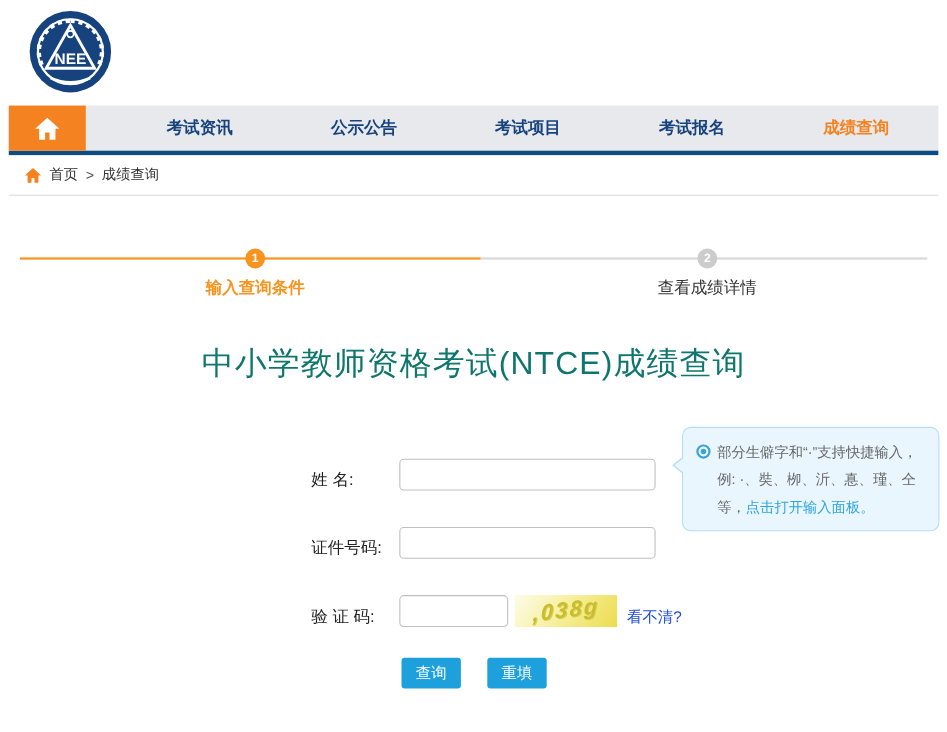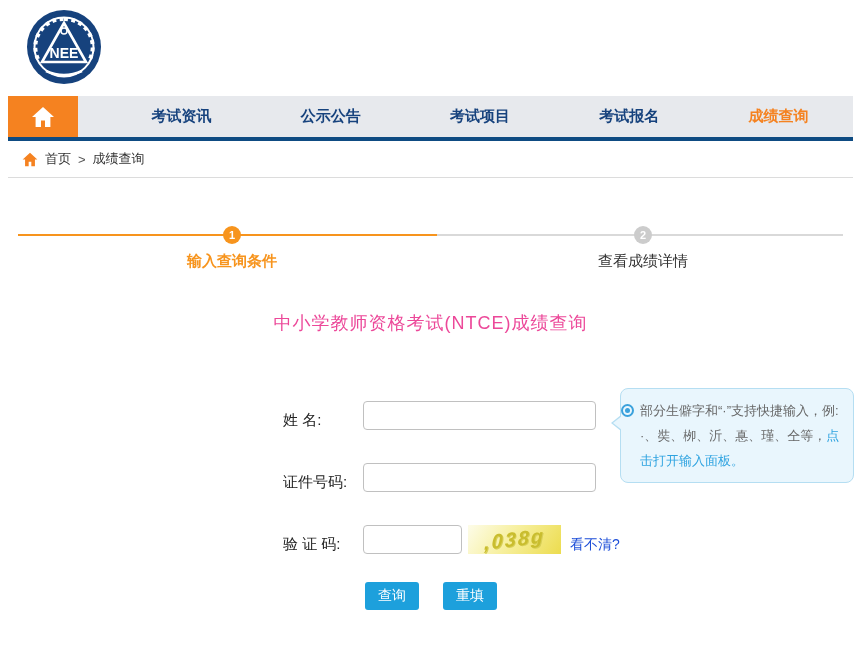--- a/index.html
+++ b/index.html
@@ -40,21 +40,21 @@
   .step-circle { position: absolute; top: 48px; width: 18px; height: 18px; border-radius: 50%;
                  color: #fff; font-size: 11px; font-weight: bold;
                  display: flex; align-items: center; justify-content: center; }
   .step-circle.c1 { left: 223px; background: #f7941d; }
   .step-circle.c2 { left: 634px; background: #cccccc; }
   .step-label { position: absolute; top: 74px; width: 160px; text-align: center; font-size: 15px; }
   .step-label.l1 { left: 152px; color: #f7941d; font-weight: bold; }
   .step-label.l2 { left: 563px; color: #333; }
 
   
-  .page-title { margin-top: 33px; text-align: center; color: #ec4899; font-size: 18px;
+  .page-title { margin-top: 33px; text-align: center; color: #0f766e; font-size: 29px;
                 letter-spacing: 1px; }
 
   
   .form { margin-top: 66px; }
   .form-row { display: flex; align-items: flex-end; margin-left: 283px; height: 29px;
               margin-bottom: 33px; }
   .form-label { width: 72px; font-size: 15px; color: #222; text-align: left;
                 display: flex; justify-content: space-between; white-space: pre; }
   .text-input { margin-left: 8px; width: 233px; height: 29px; border: 1px solid #c0c0c0;
                 border-radius: 4px; background: #fff; outline: none; padding: 0 8px;
@@ -70,21 +70,21 @@
 
   .button-row { display: flex; margin-left: 365px; margin-top: -5px; }
   .btn { height: 28px; padding: 0 13px; background: #1da0dc; color: #fff; border: none;
          border-radius: 3px; font-size: 14px; cursor: pointer;
          font-family: "Liberation Sans", "DejaVu Sans", sans-serif; }
   .btn + .btn { margin-left: 24px; text-align: center; }
 
   
   .tooltip { position: absolute; left: 620px; top: 388px; width: 234px;
              background: #e9f6fd; border: 1px solid #b5def2; border-radius: 8px;
-             padding: 9px 10px 9px 0; font-size: 13px; color: #666; line-height: 25px; }
+             padding: 9px 10px 9px 12px; font-size: 13px; color: #666; line-height: 25px; }
   .tooltip::before { content: ""; position: absolute; left: -10px; top: 26px; width: 0; height: 0;
              border-top: 8px solid transparent; border-bottom: 8px solid transparent;
              border-right: 10px solid #b5def2; }
   .tooltip::after { content: ""; position: absolute; left: -8px; top: 27px; width: 0; height: 0;
              border-top: 7px solid transparent; border-bottom: 7px solid transparent;
              border-right: 9px solid #e9f6fd; }
   .tooltip-inner { display: flex; align-items: flex-start; }
   .radio-icon { flex: 0 0 auto; width: 13px; height: 13px; margin: 6px 6px 0 0;
                 border: 2px solid #3aa1dc; border-radius: 50%; position: relative; }
   .radio-icon::after { content: ""; position: absolute; left: 2px; top: 2px; width: 5px; height: 5px;

